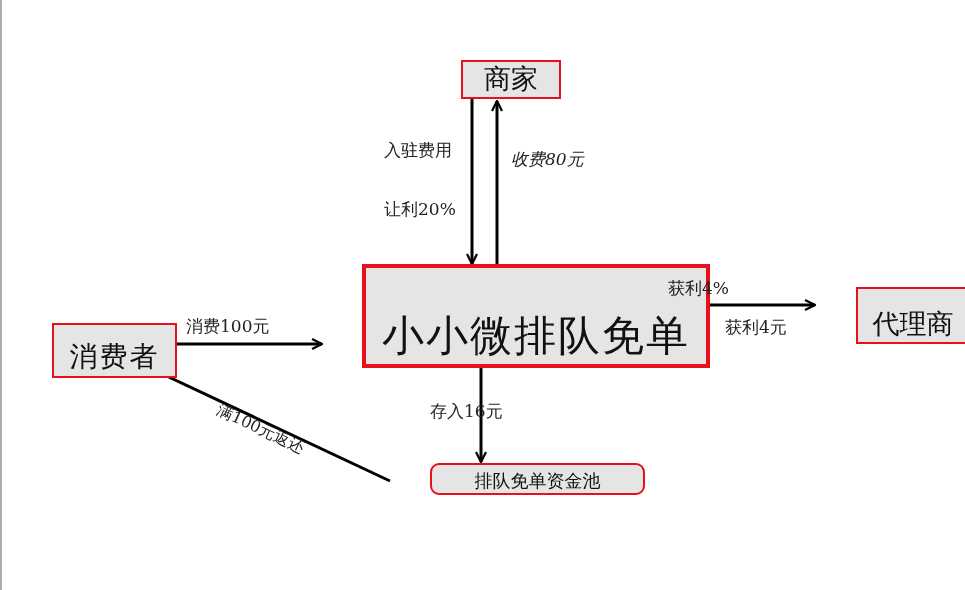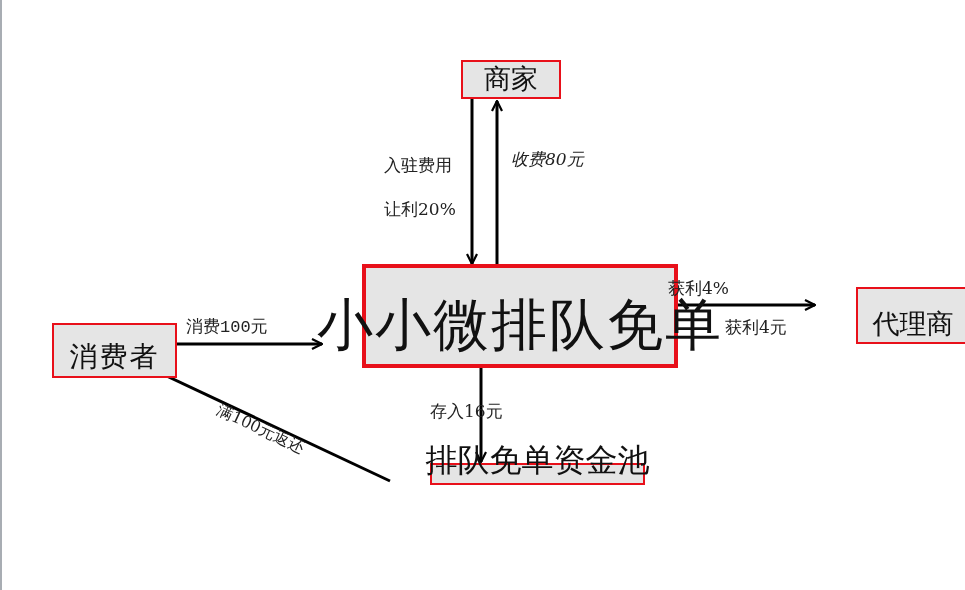--- a/index.html
+++ b/index.html
@@ -38,36 +38,36 @@
 
   <line x1="481" y1="368" x2="481" y2="462" stroke="#000" stroke-width="3" marker-end="url(#ah)"></line>
 
   <line x1="390" y1="481" x2="139" y2="363" stroke="#000" stroke-width="3" marker-end="url(#ah)"></line>
 </svg>
 
 <div class="node" style="left:421px; top:60px; width:100px; height:39px; font-size:27px;">
   <span>商家</span>
 </div>
 
-<div class="node big" style="left:322px; top:264px; width:316px; height:104px; font-size:56px; letter-spacing:2px;">
+<div class="node big" style="left:322px; top:264px; width:348px; height:104px; font-size:42px; letter-spacing:2px;">
   <span>小小微排队免单</span>
 </div>
 
 <div class="node" style="left:12px; top:323px; width:125px; height:55px; font-size:28px; letter-spacing:2px;">
   <span>消费者</span>
 </div>
 
 <div class="node" style="left:816px; top:287px; width:114px; height:57px; font-size:27px;">
   <span>代理商</span>
 </div>
 
-<div class="node" style="left:390px; top:463px; width:215px; height:22px; font-size:32px;">
+<div class="node" style="left:390px; top:463px; width:215px; height:32px; font-size:18px;border-radius:9px;">
   <span>排队免单资金池</span>
 </div>
 
-<span class="label" style="left:384px; top:154px;">入驻费用</span>
+<span class="label" style="left:384px; top:139px;">入驻费用</span>
 <span class="label" style="left:384px; top:198px;">让利20%</span>
 <span class="label" style="left:511px; top:148px;font-style:italic;">收费80元</span>
-<span class="label" style="left:186px; top:315px;font-family:Liberation Mono, monospace;">消费100元</span>
+<span class="label" style="left:186px; top:315px;">消费100元</span>
 <span class="label" style="left:222px; top:400px; transform: rotate(25deg); transform-origin: left top; font-size:16px;">满100元返还</span>
 <span class="label" style="left:398px; top:400px;margin-left:32px;">存入16元</span>
 <span class="label" style="left:668px; top:277px;">获利4%</span>
 <span class="label" style="left:688px; top:316px;margin-left:37px;">获利4元</span>
 
 </body></html>

